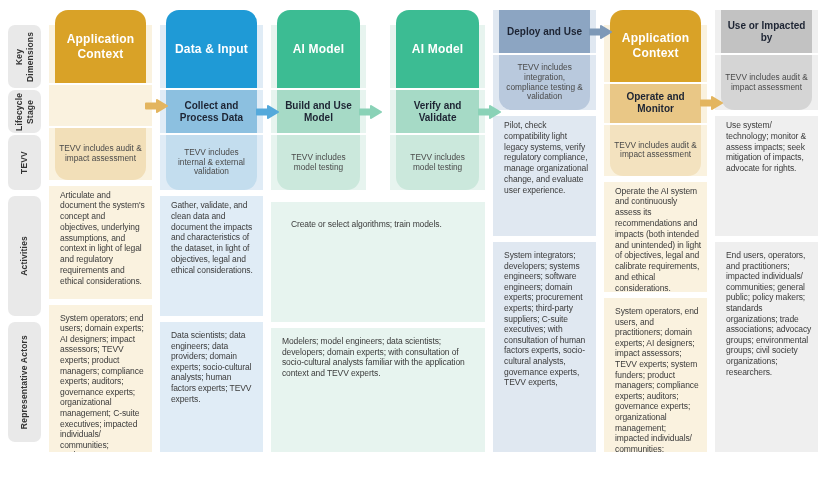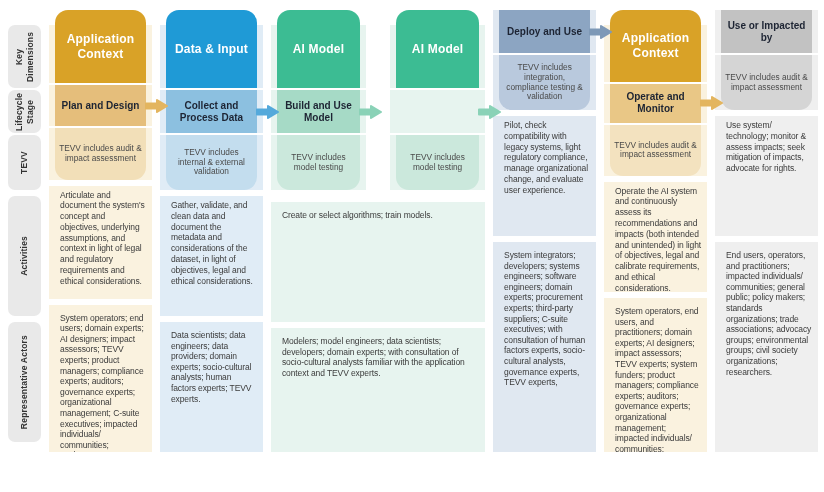--- a/index.html
+++ b/index.html
@@ -69,21 +69,21 @@
     display:flex;align-items:center;justify-content:center;text-align:center;
     font-size:8.3px;color:#4a4a4a;line-height:9.8px;
     padding:2px 4px;box-sizing:border-box;
   }
   .act-band{
     height:120px;margin-bottom:6px;background:var(--band);
     box-sizing:border-box;padding:4px 6px 0 11px;
     font-size:8.5px;color:#3b3b3b;line-height:10.8px;letter-spacing:-.1px;
     overflow:hidden;
   }
-  .pair-act{display:flex;padding:0;}
+  .pair-act{display:flex;padding:9px;}
   .act-half{
     flex:1 1 0;box-sizing:border-box;padding:8px 6px 0 11px;min-width:0;
     overflow:hidden;
   }
   .actors-band{
     flex:1 1 auto;background:var(--band);
     box-sizing:border-box;padding:8px 6px 0 11px;
     font-size:8.5px;color:#3b3b3b;line-height:10.6px;letter-spacing:-.1px;
     overflow:hidden;
   }
@@ -118,21 +118,20 @@
     <div class="rail-box rb-actors">
       <span class="rail-label">Representative Actors</span>
     </div>
   </div>
 
   <div class="col c1">
     <div class="hdr-wrap">
       <div class="hdr">Application Context</div>
     </div>
     <div class="stage-wrap">
-      <div class="stage">Plan and Design</div>
       <svg class="arrow" viewBox="0 0 25 18">
           <path fill="currentColor" stroke="currentColor" stroke-width="2" stroke-linejoin="round" d="M2,6.5 H13 V3 L23,9 L13,15 V11.5 H2 Z"></path>
         </svg>
     </div>
     <div class="tevv-wrap">
       <div class="tevv">TEVV includes audit &amp; impact assessment</div>
     </div>
     <div class="act-band">Articulate and document the system's concept and objectives, underlying assumptions, and context in light of legal and regulatory requirements and ethical considerations.</div>
     <div class="actors-band">System operators; end users; domain experts; AI designers; impact assessors; TEVV experts; product managers; compliance experts; auditors; governance experts; organizational management; C-suite executives; impacted individuals/ communities; evaluators.</div>
   </div>
@@ -143,21 +142,21 @@
     </div>
     <div class="stage-wrap">
       <div class="stage">Collect and Process Data</div>
       <svg class="arrow" viewBox="0 0 25 18">
           <path fill="currentColor" stroke="currentColor" stroke-width="2" stroke-linejoin="round" d="M2,6.5 H13 V3 L23,9 L13,15 V11.5 H2 Z"></path>
         </svg>
     </div>
     <div class="tevv-wrap">
       <div class="tevv">TEVV includes internal &amp; external validation</div>
     </div>
-    <div class="act-band">Gather, validate, and clean data and document the metadata and considerations of the dataset, in light of objectives, legal and ethical considerations.</div>
+    <div class="act-band">Gather, validate, and clean data and document the impacts and characteristics of the dataset, in light of objectives, legal and ethical considerations.</div>
     <div class="actors-band">Data scientists; data engineers; data providers; domain experts; socio-cultural analysts; human factors experts; TEVV experts.</div>
   </div>
 
   <div class="pair c3">
     <div class="pair-top">
       <div class="subcol c3">
         <div class="hdr-wrap">
           <div class="hdr">AI Model</div>
         </div>
         <div class="stage-wrap">
@@ -168,20 +167,21 @@
         </div>
         <div class="tevv-wrap">
           <div class="tevv">TEVV includes model testing</div>
         </div>
       </div>
       <div class="subcol c4">
         <div class="hdr-wrap">
           <div class="hdr">AI Model</div>
         </div>
         <div class="stage-wrap">
+          <div class="stage">Verify and Validate</div>
           <svg class="arrow" viewBox="0 0 25 18">
               <path fill="currentColor" stroke="currentColor" stroke-width="2" stroke-linejoin="round" d="M2,6.5 H13 V3 L23,9 L13,15 V11.5 H2 Z"></path>
             </svg>
         </div>
         <div class="tevv-wrap">
           <div class="tevv">TEVV includes model testing</div>
         </div>
       </div>
     </div>
     <div class="act-band pair-act">
@@ -193,21 +193,21 @@
   <div class="col c5">
     <div class="stage-wrap">
       <div class="stage">Deploy and Use</div>
       <svg class="arrow" viewBox="0 0 25 18">
           <path fill="currentColor" stroke="currentColor" stroke-width="2" stroke-linejoin="round" d="M2,6.5 H13 V3 L23,9 L13,15 V11.5 H2 Z"></path>
         </svg>
     </div>
     <div class="tevv-wrap">
       <div class="tevv">TEVV includes integration, compliance testing &amp; validation</div>
     </div>
-    <div class="act-band">Pilot, check compatibility with legacy systems, light regulatory compliance, manage organizational change, and evaluate user experience.</div>
+    <div class="act-band">Pilot, check compatibility light legacy systems, verify regulatory compliance, manage organizational change, and evaluate user experience.</div>
     <div class="actors-band">System integrators; developers; systems engineers; software engineers; domain experts; procurement experts; third-party suppliers; C-suite executives; with consultation of human factors experts, socio-cultural analysts, governance experts, TEVV experts,</div>
   </div>
 
   <div class="col c6">
     <div class="hdr-wrap">
       <div class="hdr">Application Context</div>
     </div>
     <div class="stage-wrap">
       <div class="stage">Operate and Monitor</div>
       <svg class="arrow" viewBox="0 0 25 18">

